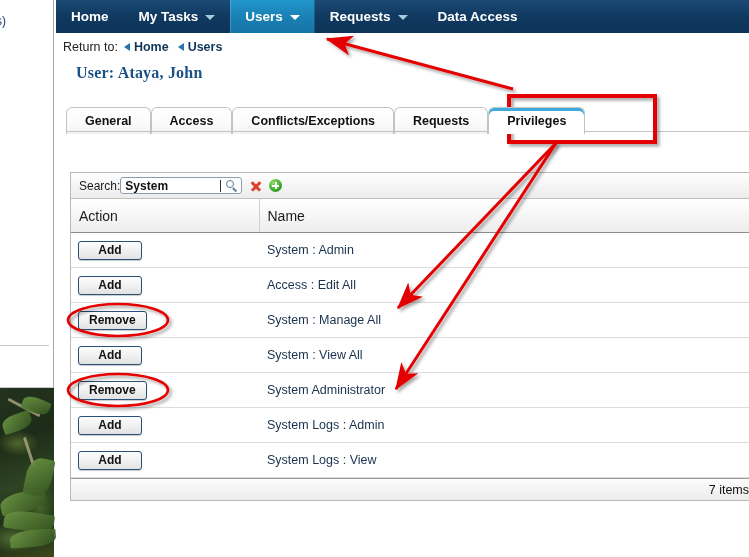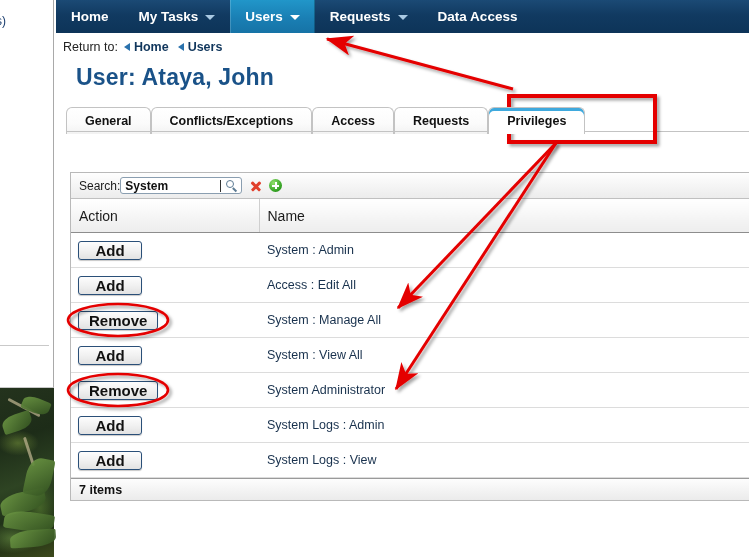--- a/index.html
+++ b/index.html
@@ -123,23 +123,24 @@
     width: 0; height: 0;
     border-top: 4.5px solid transparent;
     border-bottom: 4.5px solid transparent;
     border-right: 6px solid #2a72ad;
     display: inline-block;
   }
 
   
   .page-title {
     position: absolute; left: 20px; top: 64px;
-    font-size: 23px; font-weight: bold;
+    font-size: 16px; font-weight: bold;
     color: #1a5288;
     letter-spacing: .2px;
+    font-family: Liberation Serif, serif;
   }
 
   
   .tabstrip {
     position: absolute; left: 10px; top: 104px;
     width: 683px; height: 30px;
     display: flex; align-items: flex-end; 
   }
   .tab {
     position: relative;
@@ -277,37 +278,38 @@
     border-bottom: 1px solid #dcdcdc;
     vertical-align: middle;
     color: #18314d;
     font-size: 12.5px;
   }
   table.grid td.action-cell { padding-left: 7px; }
   .btn {
     display: inline-flex; align-items: center; justify-content: center;
     min-width: 64px; height: 19px;
     padding: 0 10px;
-    font-size: 15px; font-weight: bold; color: #111111;
+    font-size: 12px; font-weight: bold; color: #111111;
     background: linear-gradient(to bottom, #fdfdfd 0%, #f1f1f1 50%, #e2e2e2 100%);
     border: 1px solid #2a4f78;
     border-radius: 3px;
     box-shadow: 0 1px 1px rgba(0,0,0,.22);
     box-sizing: border-box;
     cursor: pointer;
     white-space: nowrap;
   }
   .footer-bar {
     height: 22px;
     display: flex; align-items: center;
     padding-left: 8px;
-    font-size: 12.5px; font-weight: bold; color: #111111;
+    font-size: 12.5px; font-weight: normal; color: #111111;
     background: linear-gradient(to bottom, #fdfdfd, #ebebeb);
     border-top: 1px solid #9a9a9a;
     box-sizing: border-box;
+    justify-content: flex-end;
   }
 
   
   .overlay {
     position: absolute; left: 0; top: 0;
     width: 749px; height: 557px;
     pointer-events: none;
   }
 </style>
 </head>
@@ -367,24 +369,24 @@
       </span>
     </div>
 
     <div class="page-title">User: Ataya, John</div>
 
     <div class="tabstrip">
       <div class="tab">
           <span>General</span>
         </div>
       <div class="tab">
+          <span>Access</span>
+        </div>
+      <div class="tab">
           <span>Conflicts/Exceptions</span>
-        </div>
-      <div class="tab">
-          <span>Access</span>
         </div>
       <div class="tab">
           <span>Requests</span>
         </div>
       <div class="tab active">
           <span>Privileges</span>
         </div>
     </div>
     <div class="tabs-underline"></div>
 

